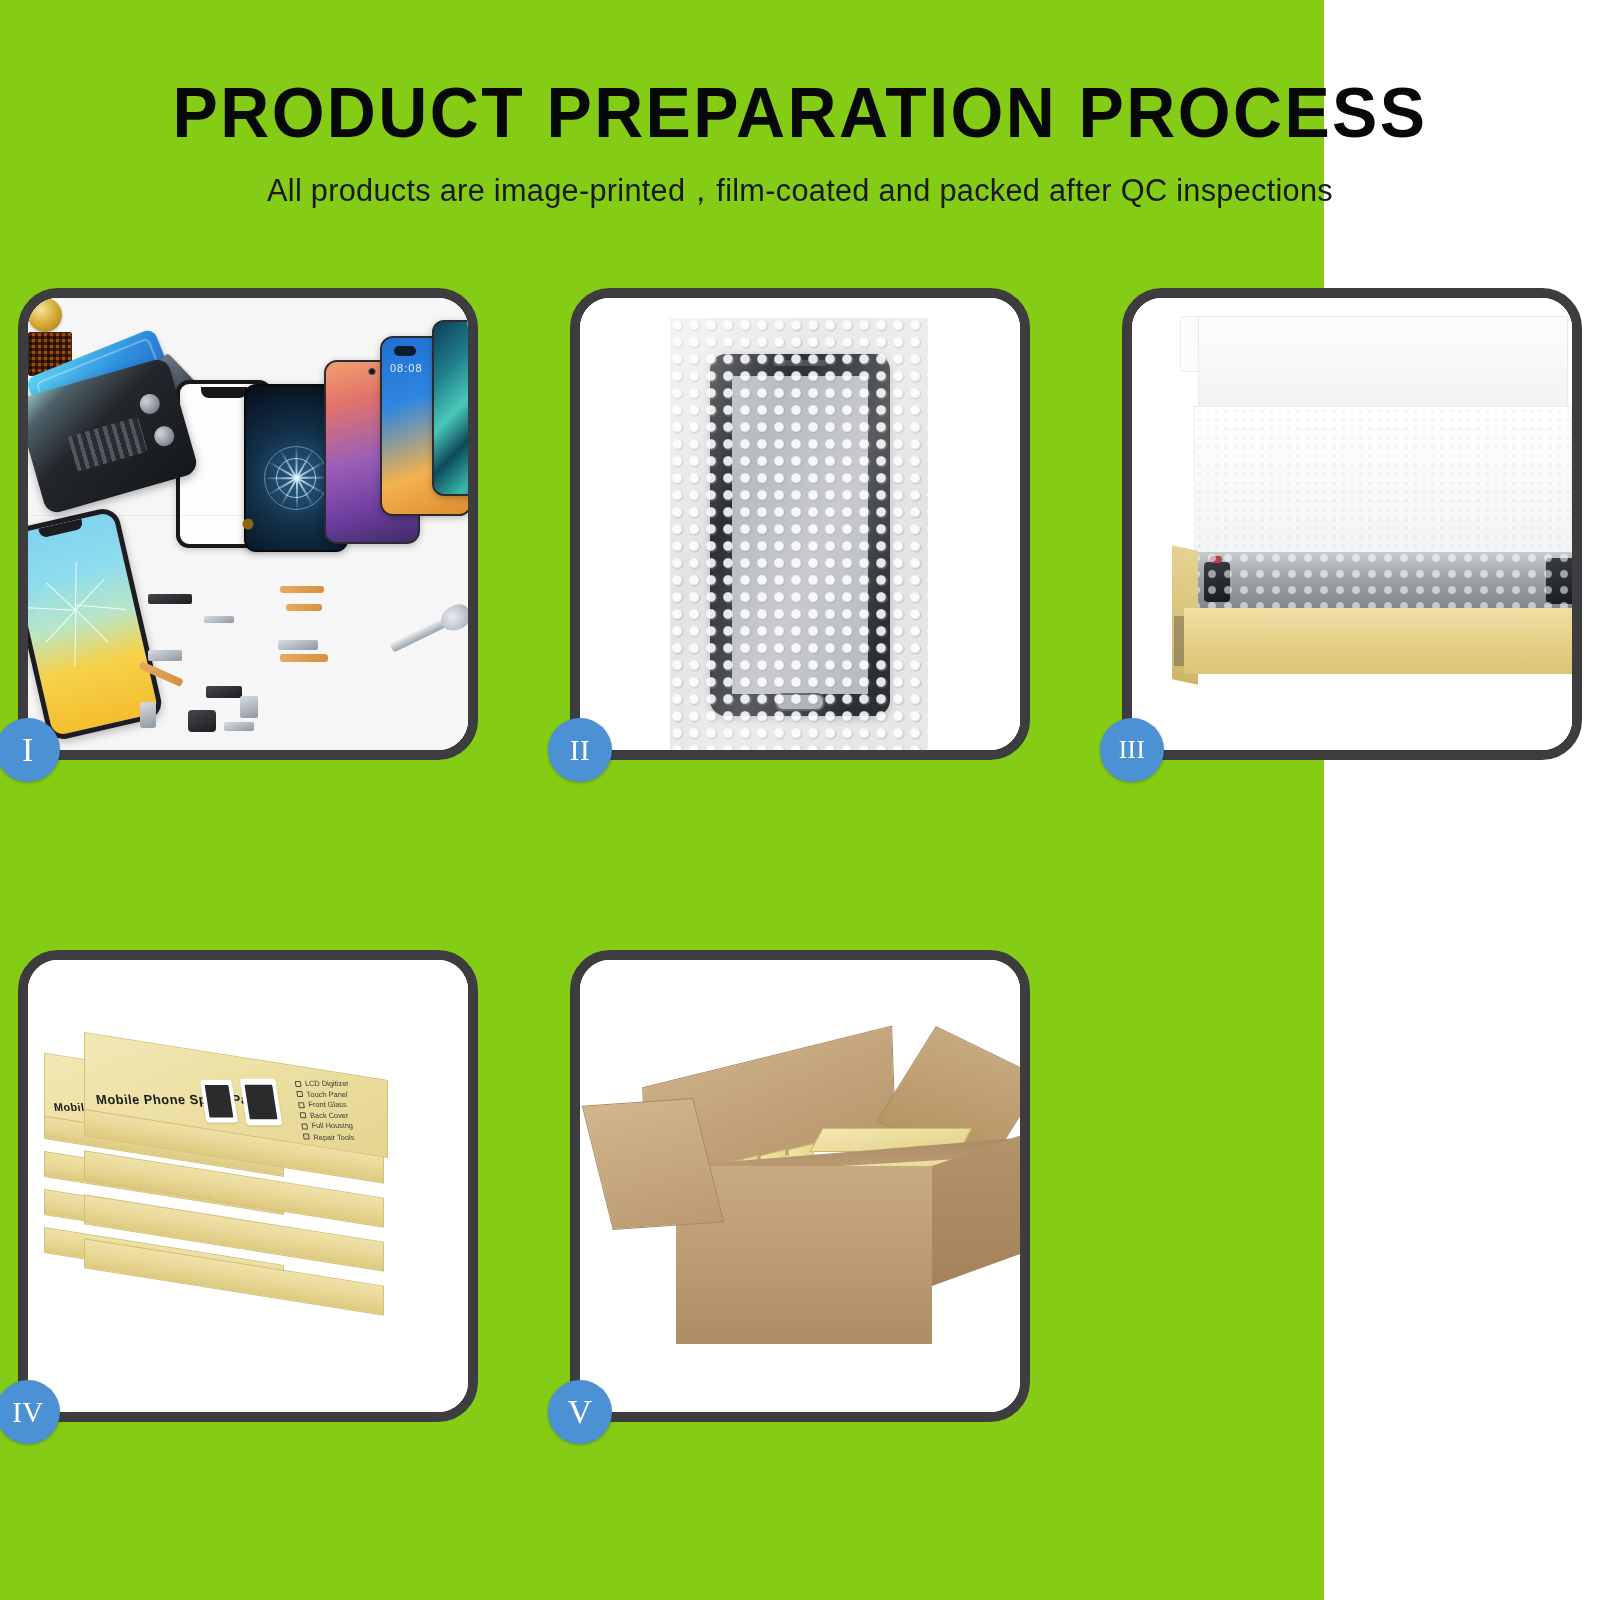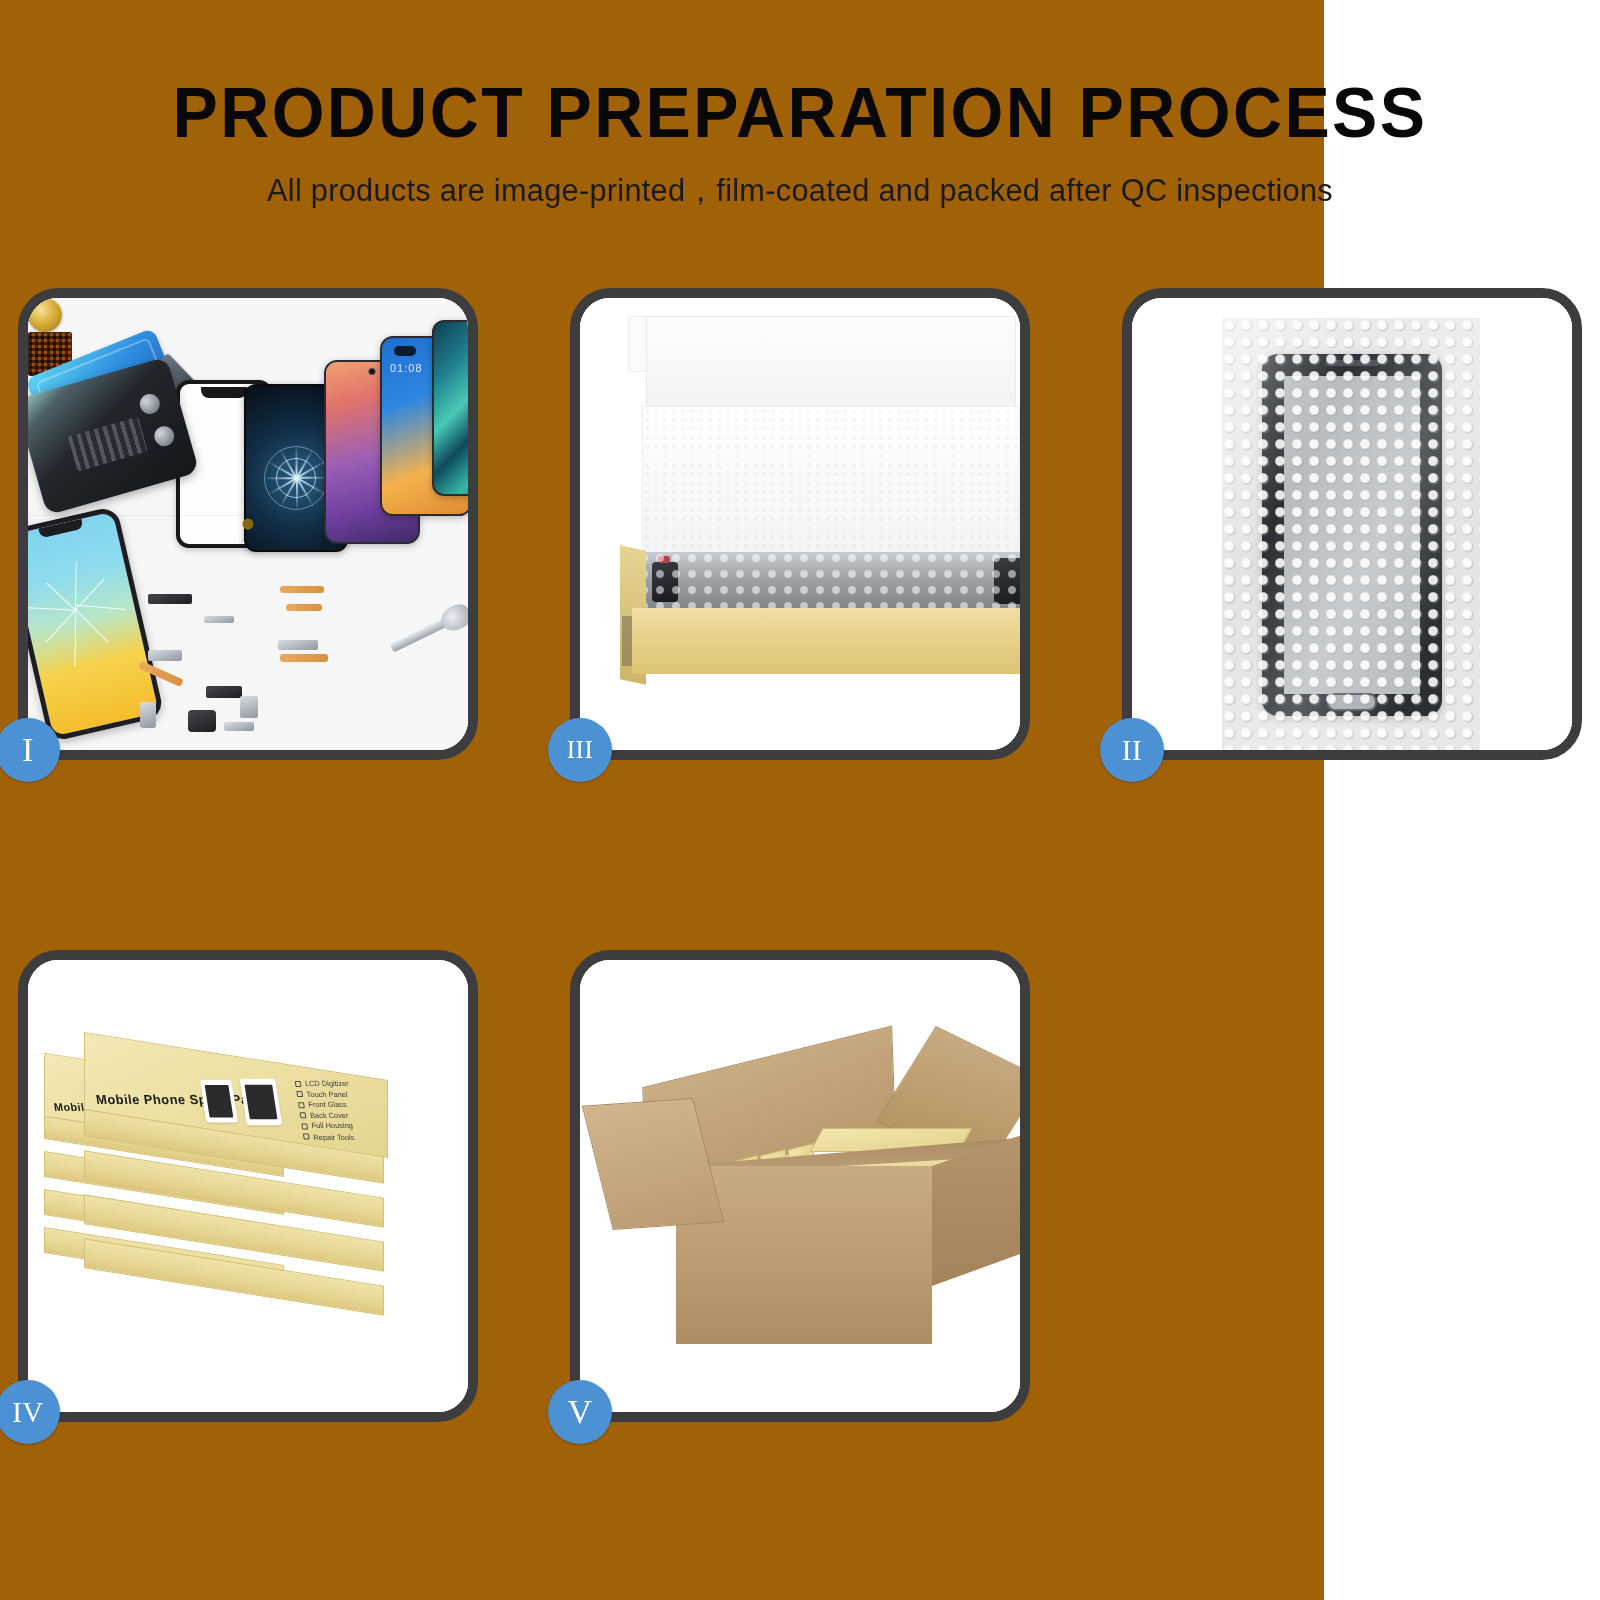--- a/index.html
+++ b/index.html
@@ -5,21 +5,21 @@
   * { box-sizing: border-box; margin: 0; padding: 0; }
   html, body {
     width: 1600px; height: 1600px;
     background: #ffffff;
     font-family: "Liberation Sans", sans-serif;
     overflow: hidden;
   }
   #page {
     position: relative;
     width: 1324px; height: 1600px;
-    background: #a16207;
+    background: #84cc16;
   }
 
   
   .header { position: absolute; top: 0; left: 0; width: 1600px; text-align: center; }
   .title {
     margin-top: 78px;
     font-size: 70px;
     font-weight: 700;
     letter-spacing: 2.5px;
     color: #080808;
@@ -470,21 +470,21 @@
                 <i style="transform:rotate(330deg)"></i>
             </div>
           </div>
 
           <div class="phone disp-purple">
             <div class="dot-cam"></div>
           </div>
 
           <div class="phone disp-blue">
             <div class="punch"></div>
-            <div class="clocktxt">01:08</div>
+            <div class="clocktxt">08:08</div>
           </div>
 
           <div class="phone disp-teal"></div>
 
           <div class="phone disp-broken">
             <div class="notch2"></div>
             <div class="bk" style="left:46%;top:40%;width:52px;transform:rotate(18deg)"></div>
             <div class="bk" style="left:46%;top:42%;width:46px;transform:rotate(58deg)"></div>
             <div class="bk" style="left:46%;top:42%;width:56px;transform:rotate(104deg)"></div>
             <div class="bk" style="left:46%;top:42%;width:44px;transform:rotate(146deg)"></div>
@@ -521,49 +521,49 @@
             <div class="handle"></div>
             <div class="tip"></div>
           </div>
         </div>
       </div>
       <div class="badge">I</div>
     </div>
 
     <div class="card">
       <div class="card-clip">
+        <div class="scene p2-bg">
+          <div class="wrap-sheet">
+            <div class="screen-in"></div>
+            <div class="bubbles"></div>
+            <div class="sheen"></div>
+          </div>
+        </div>
+      </div>
+      <div class="badge wide">II</div>
+    </div>
+
+    <div class="card">
+      <div class="card-clip">
         <div class="scene p3-bg">
           <div class="lid-tab"></div>
           <div class="lid-back"></div>
           <div class="foam"></div>
           <div class="tray-screen">
             <div class="conn"></div>
             <div class="red"></div>
             <div class="rt"></div>
             <div class="bub"></div>
           </div>
           <div class="mailer-left"></div>
           <div class="mailer-inner"></div>
           <div class="mailer-front"></div>
         </div>
       </div>
       <div class="badge xwide">III</div>
-    </div>
-
-    <div class="card">
-      <div class="card-clip">
-        <div class="scene p2-bg">
-          <div class="wrap-sheet">
-            <div class="screen-in"></div>
-            <div class="bubbles"></div>
-            <div class="sheen"></div>
-          </div>
-        </div>
-      </div>
-      <div class="badge wide">II</div>
     </div>
 
     <div class="card">
       <div class="card-clip">
         <div class="scene p4-bg">
 
           <div class="stackA">
             <div class="gbox" style="left:0;top:196px;width:240px;height:26px;transform:skewY(9deg)"></div>
             <div class="gbox" style="left:0;top:158px;width:240px;height:26px;transform:skewY(9deg)"></div>
             <div class="gbox" style="left:0;top:120px;width:240px;height:26px;transform:skewY(9deg)"></div>

